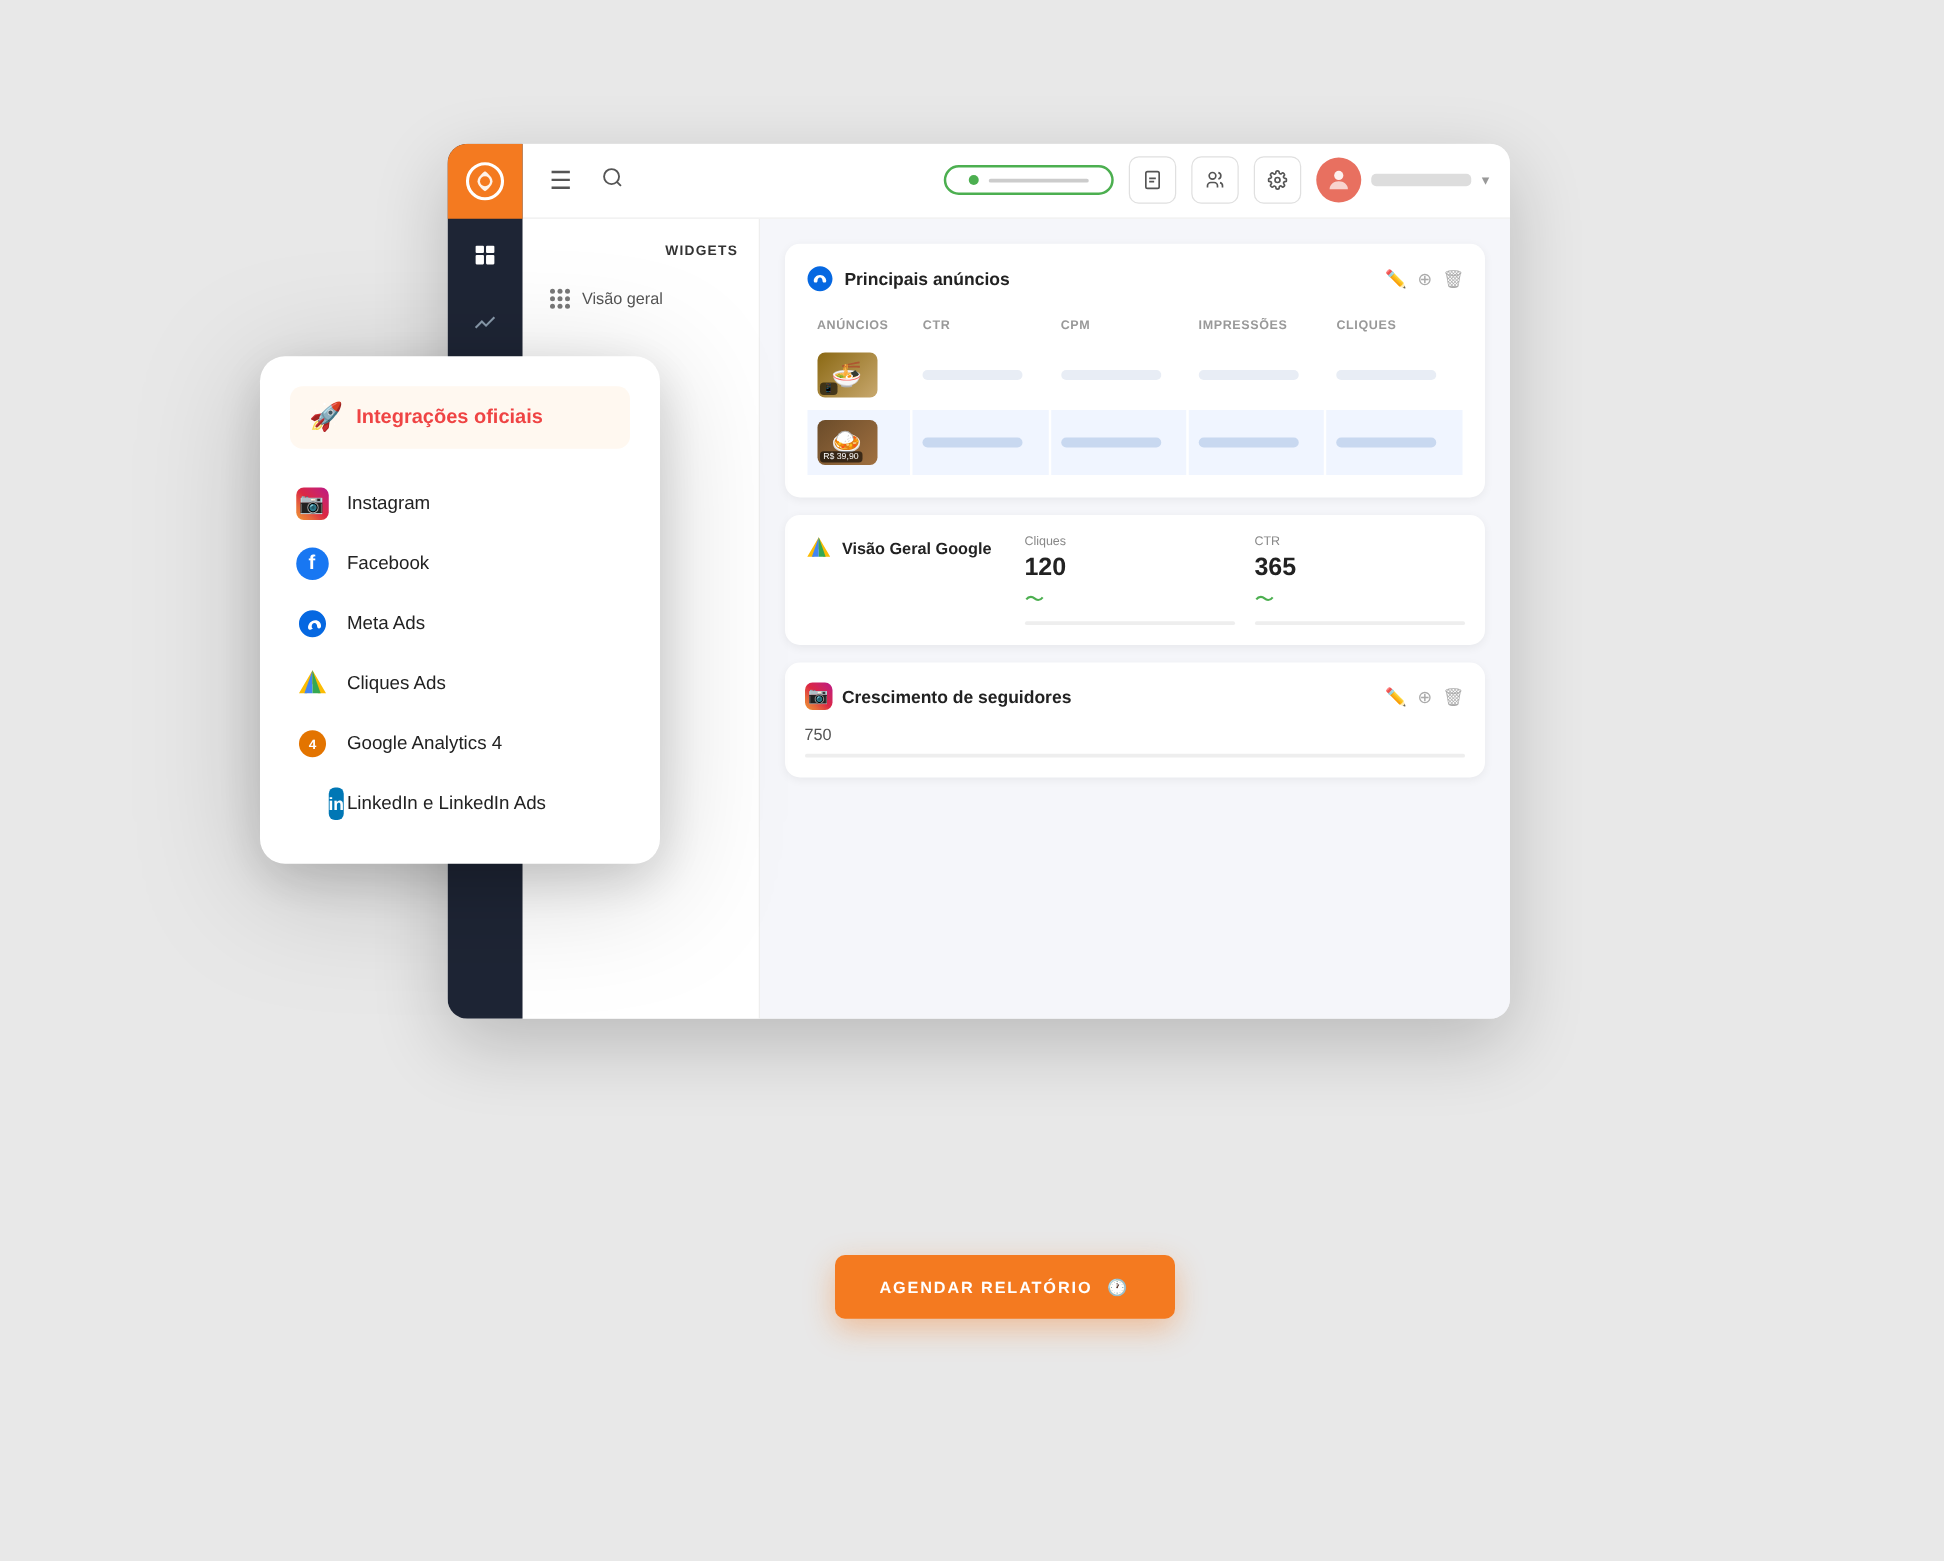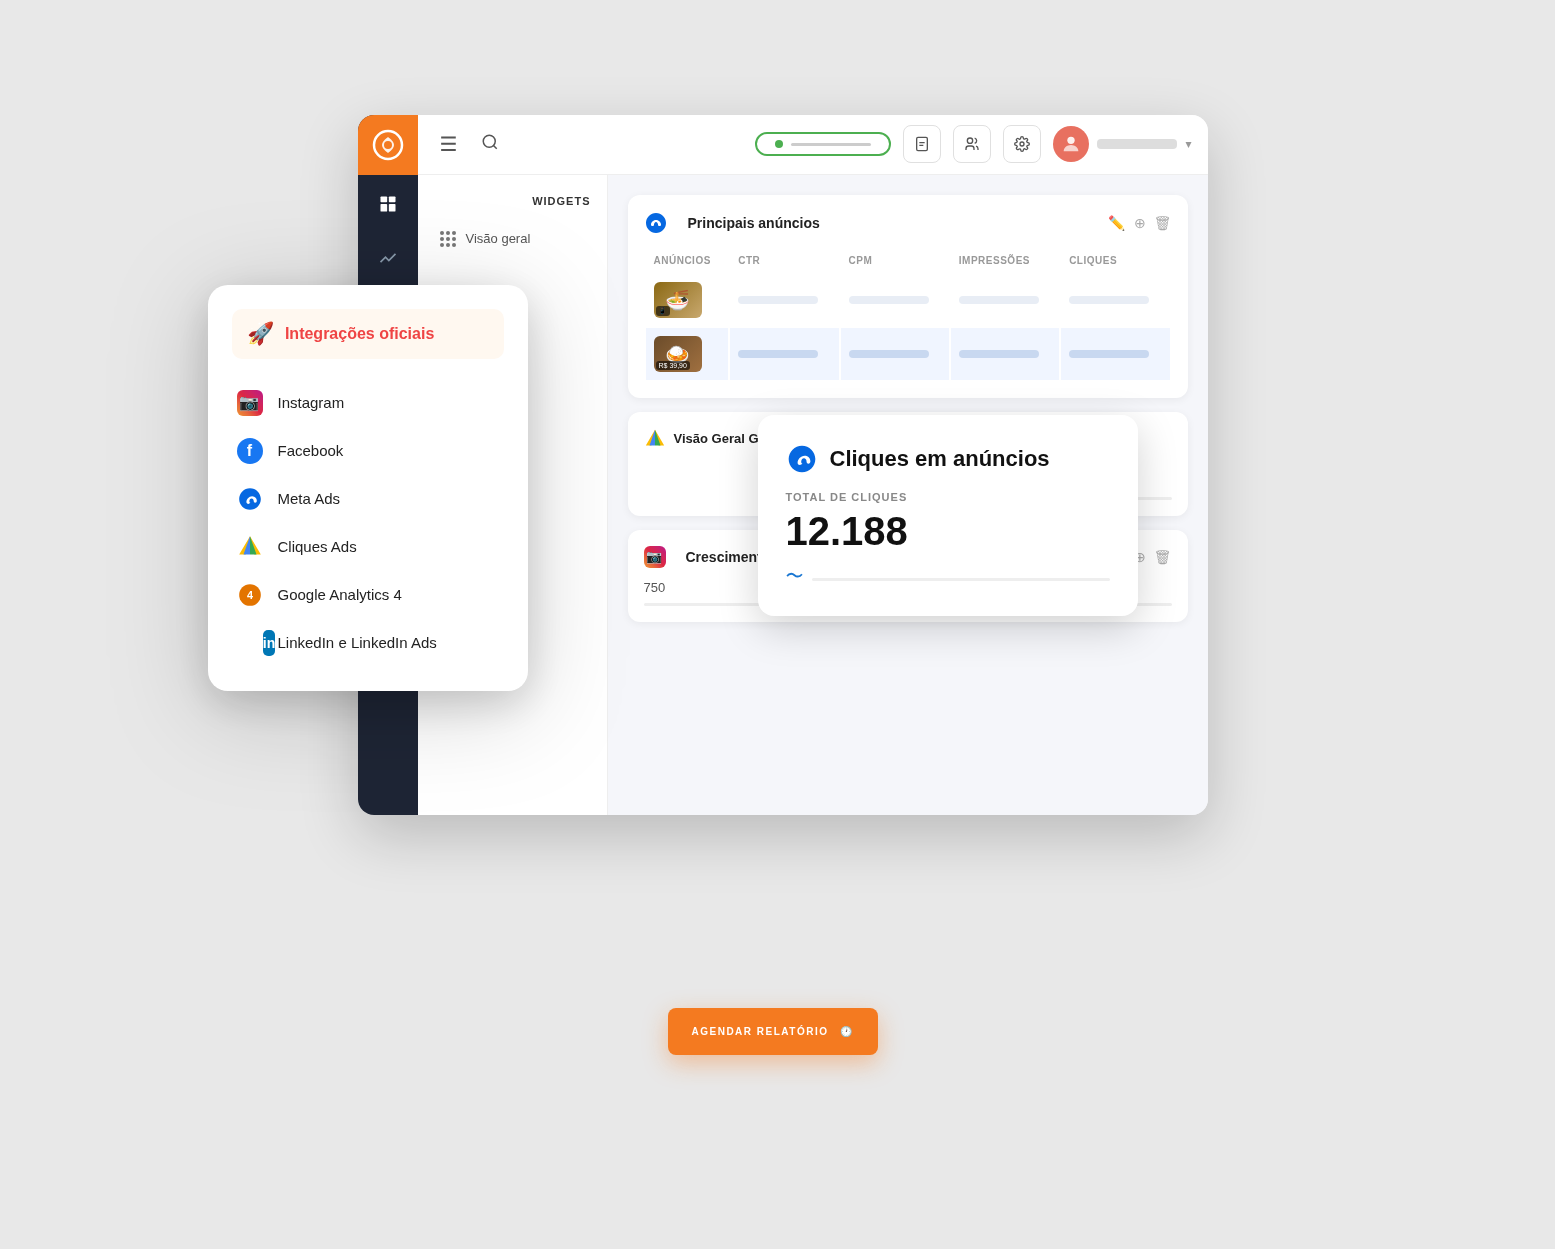--- a/index.html
+++ b/index.html
@@ -248,21 +248,21 @@
     .widget-header {
       display: flex;
       align-items: center;
       justify-content: space-between;
       margin-bottom: 12px;
     }
 
     .widget-title-row {
       display: flex;
       align-items: center;
-      gap: 20px;
+      gap: 8px;
     }
 
     .widget-title {
       font-size: 14px;
       font-weight: 600;
       color: #222;
     }
 
     .widget-actions {
       display: flex;
@@ -489,22 +489,22 @@
 
     
     .schedule-btn {
       position: absolute;
       bottom: 120px;
       left: 490px;
       background: #f47a20;
       color: white;
       border: none;
       border-radius: 8px;
-      padding: 18px 24px;
-      font-size: 10px;
+      padding: 18px 36px;
+      font-size: 13px;
       font-weight: 800;
       letter-spacing: 1.5px;
       text-transform: uppercase;
       cursor: pointer;
       display: flex;
       align-items: center;
       gap: 12px;
       box-shadow: 0 8px 24px rgba(244, 122, 32, 0.4);
       z-index: 25;
     }
@@ -857,33 +857,19 @@
 
     <div class="integration-item">
       <div class="integration-logo">
         <div class="linkedin-icon">in</div>
       </div>
       <span class="integration-name">LinkedIn e LinkedIn Ads</span>
     </div>
 
   </div>
 
-  <div class="cliques-card">
-    <div class="cliques-header">
-      <svg width="32" height="32" viewBox="0 0 24 24" fill="#0668E1">
-        <path d="M12 2C6.5 2 2 6.5 2 12s4.5 10 10 10 10-4.5 10-10S17.5 2 12 2zm-1.5 14.5c-1.1 0-1.8-.7-1.8-1.7 0-2.4 2.2-5.3 5.3-5.3 2.8 0 4.3 2 4.3 4.2 0 1.1-.6 1.8-1.5 1.8s-1.4-.7-1.4-1.8c0-1.1-.8-2.2-1.9-2.2-1.3 0-2.1 1.3-2.1 2.5 0 1 .6 1.5 1.1 1.5"></path>
-      </svg>
-      <span class="cliques-title">Cliques em anúncios</span>
-    </div>
-    <div class="cliques-subtitle">TOTAL DE CLIQUES</div>
-    <div class="cliques-value">12.188</div>
-    <div class="cliques-trend">
-      <span style="color:#1976d2;font-size:18px;">〜</span>
-      <div class="trend-line"></div>
-    </div>
-  </div>
 
   <button class="schedule-btn">
     <span>AGENDAR RELATÓRIO</span>
     <span>🕐</span>
   </button>
 
 </div>
 
 </body></html>

